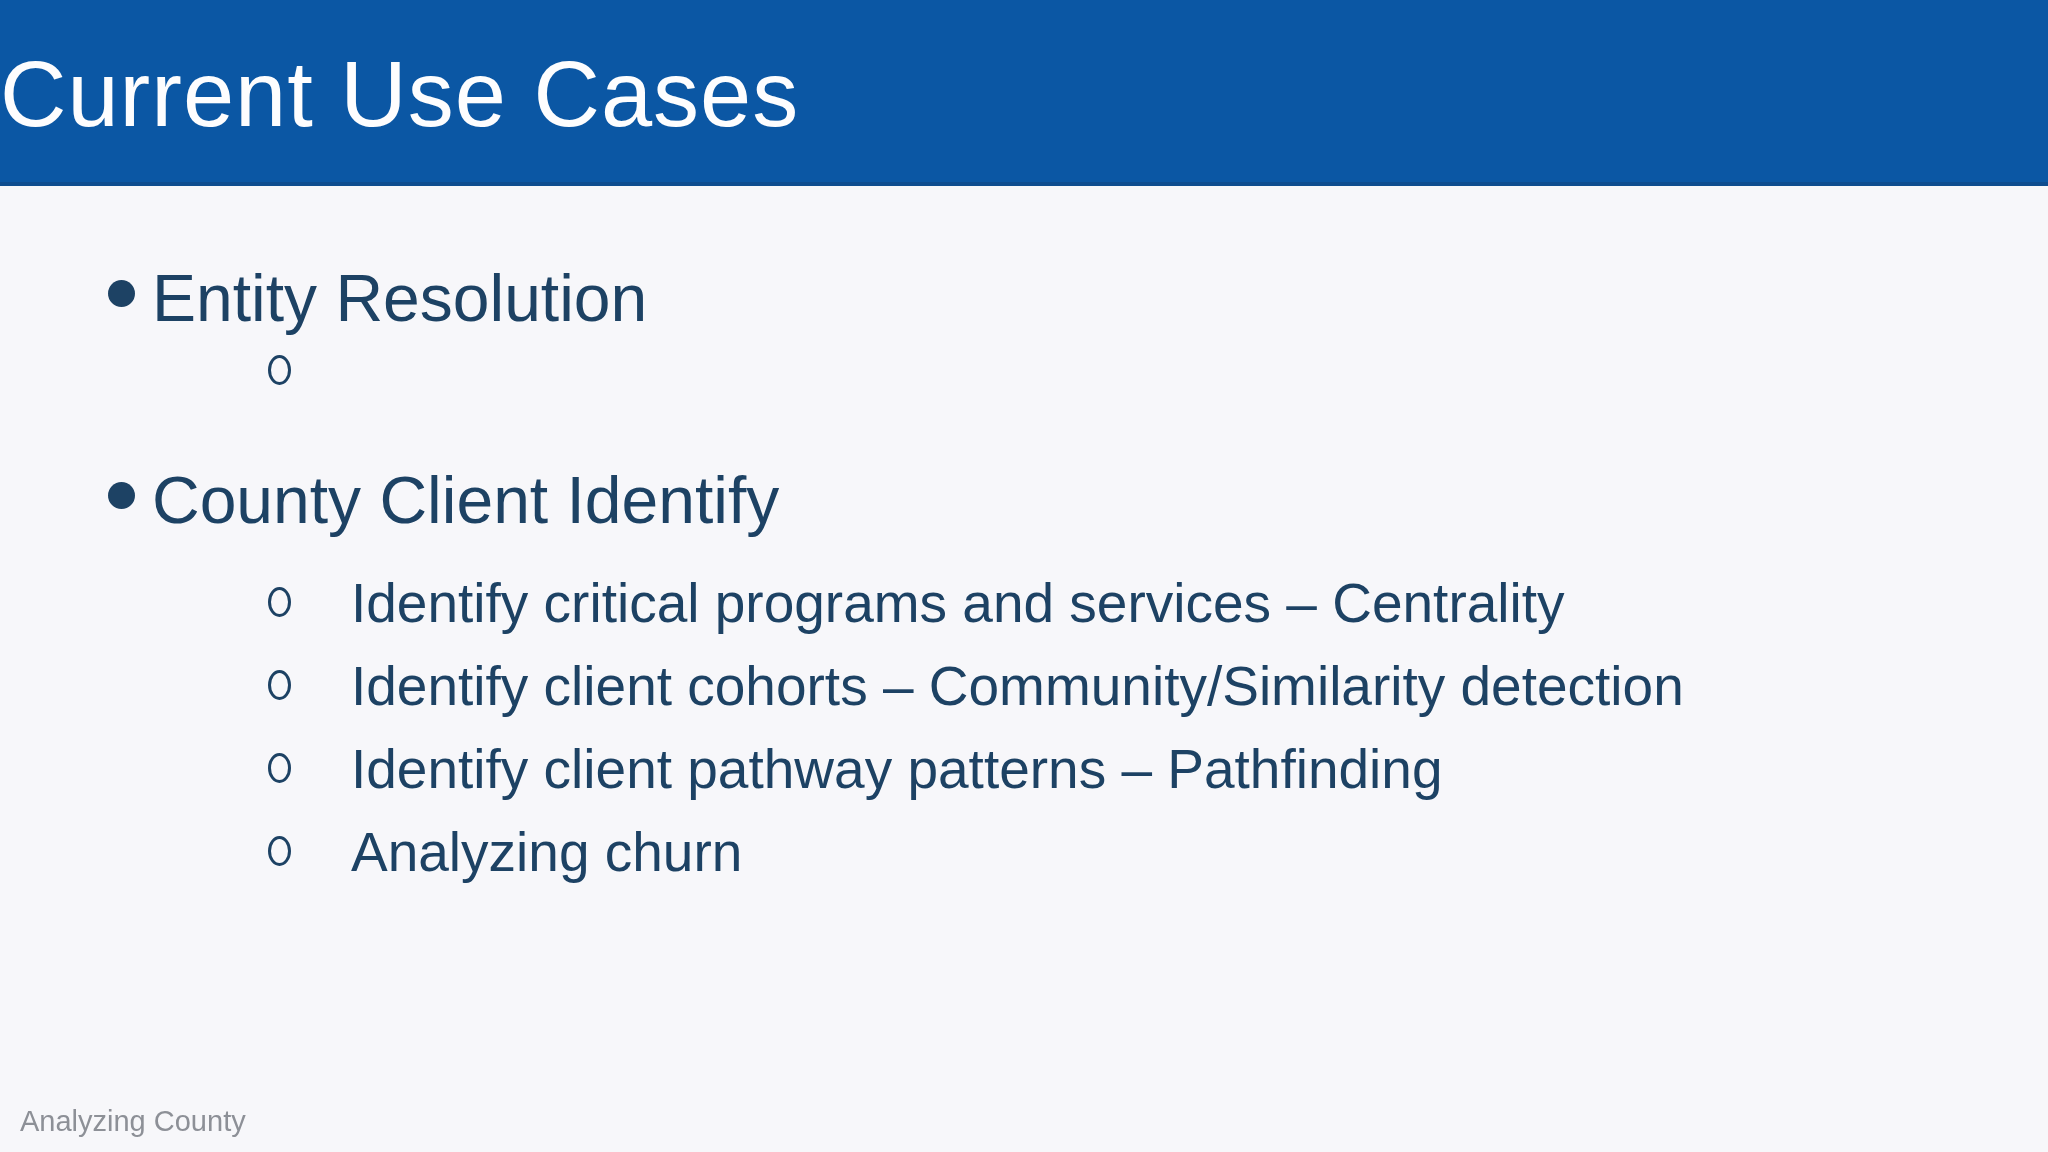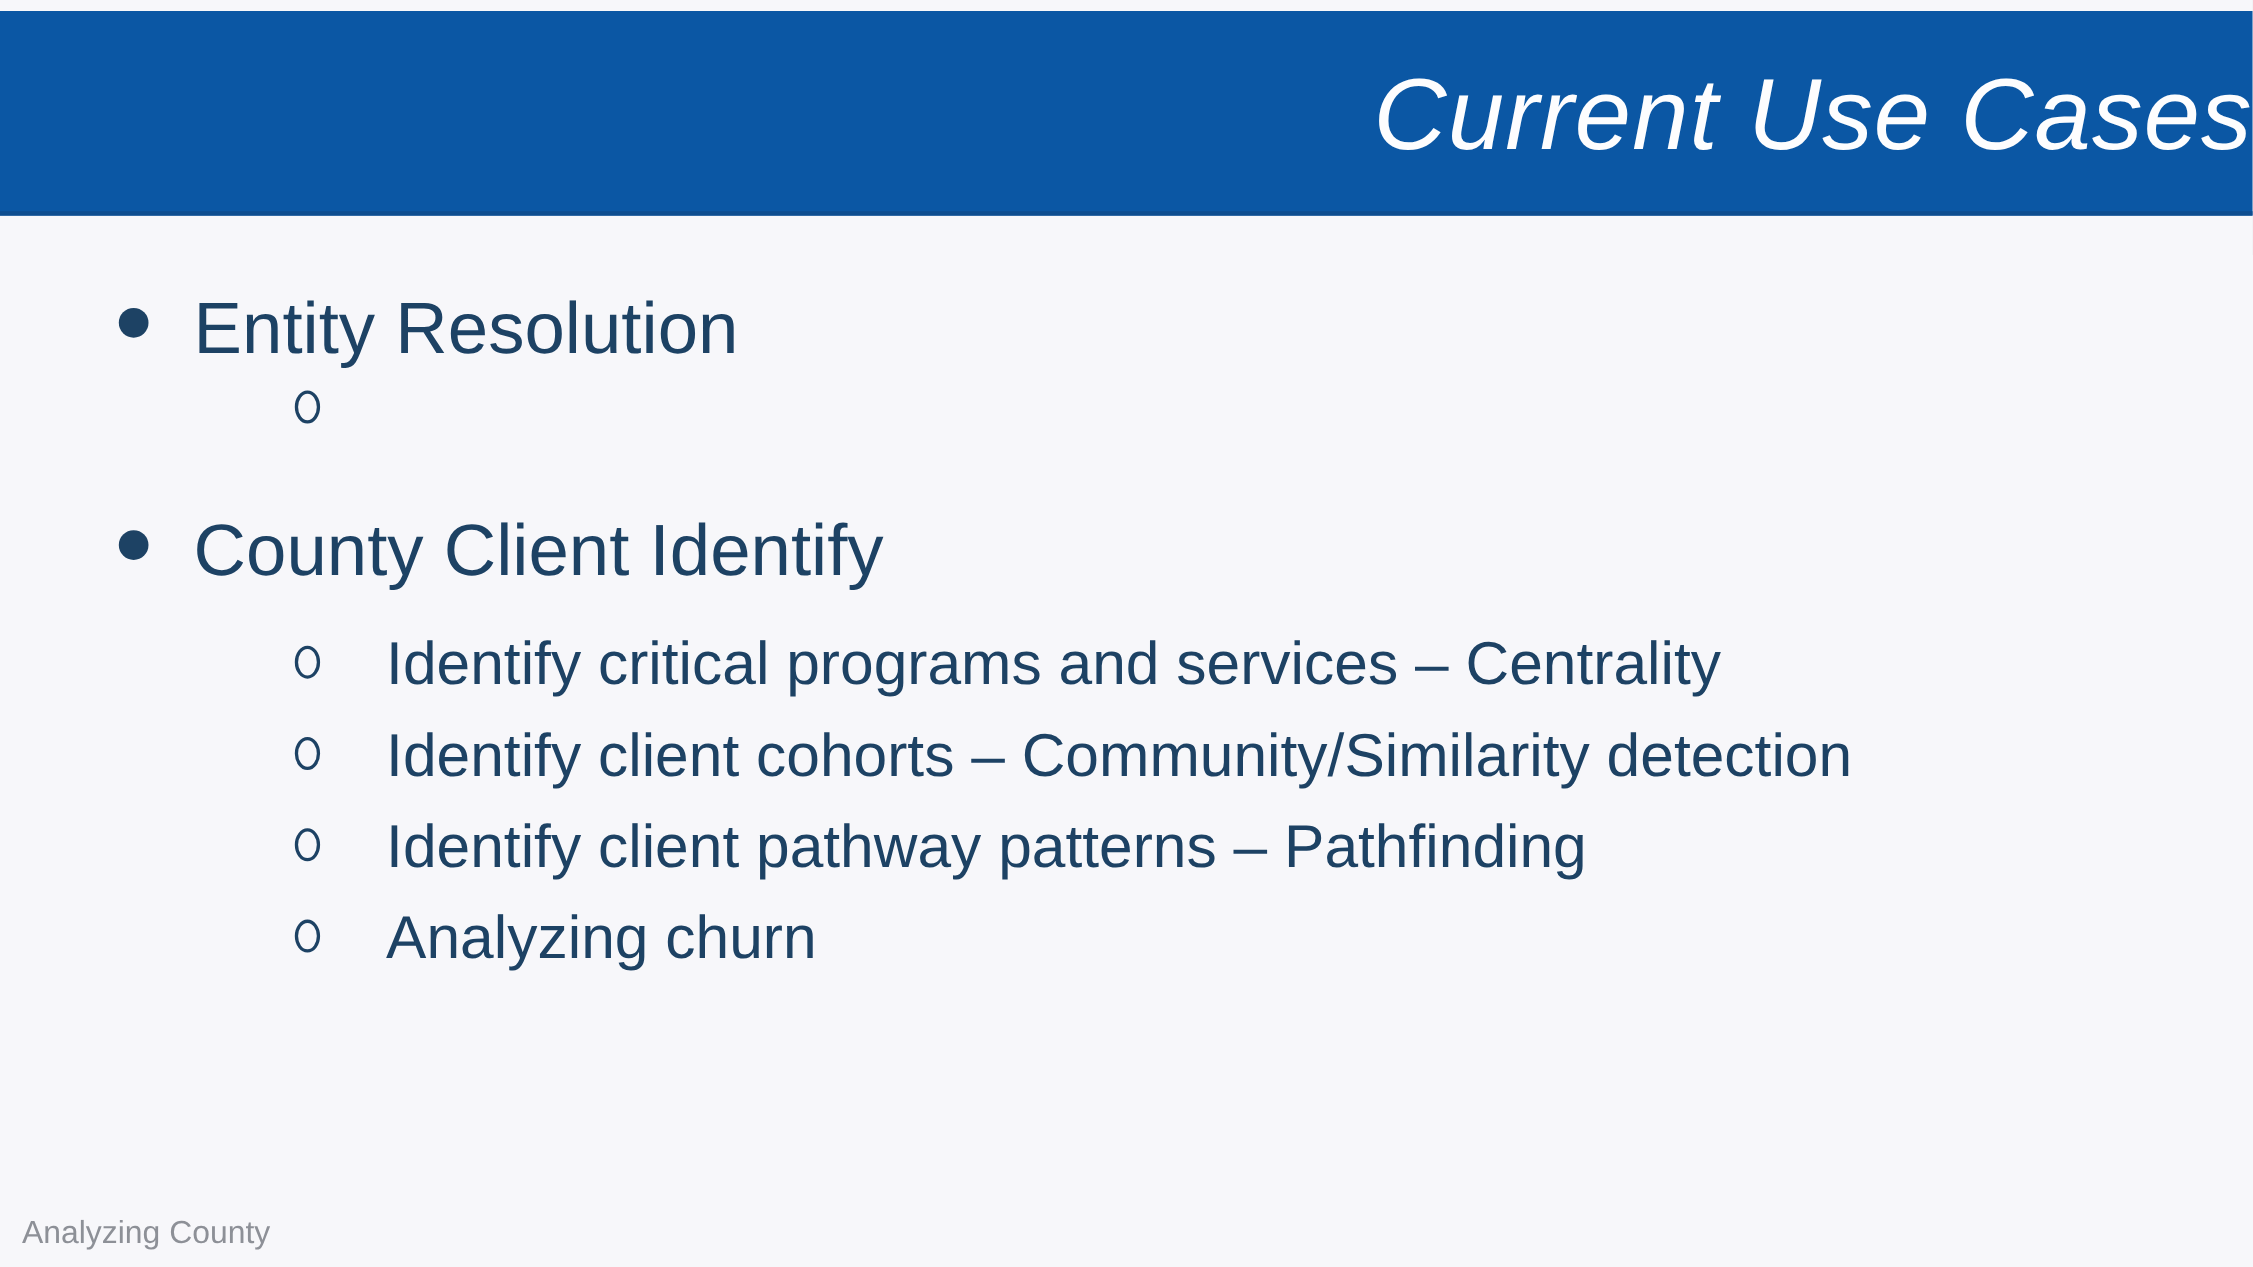--- a/index.html
+++ b/index.html
@@ -12,28 +12,27 @@
     width: 2048px;
     height: 1152px;
     background: #f7f7fa;
     overflow: hidden;
     font-family: "Liberation Sans", "DejaVu Sans", sans-serif;
     color: #1d4264;
   }
   
   .title-bar {
     position: absolute;
-    top: 10px; left: 0; right: 0;
+    top: 0; left: 0; right: 0;
     height: 182px;
     background: #0b57a4;
     border-bottom: 4px solid #0e4d8f;
     display: flex;
     align-items: center;
-    justify-content: flex-end;
-    font-style: italic;
+    justify-content: flex-start;
   }
   .title-bar h1 {
     margin: 0;
     padding-top: 6px;
     font-size: 92px;
     font-weight: 400;
     letter-spacing: 1px;
     color: #fdfdfe;
   }
   
@@ -46,21 +45,20 @@
 
   .l1-row {
     display: flex;
     align-items: baseline;
     padding-left: 108px;
     margin-bottom: 14px;
     font-size: 66px;
     line-height: 96px;
     font-weight: 400;
     color: #1d4264;
-    gap: 24px;
   }
   .l1-dot {
     flex: 0 0 auto;
     width: 27px;
     height: 27px;
     border-radius: 50%;
     background: #1d4264;
     margin-right: 17px;
     transform: translateY(-14px);
   }

